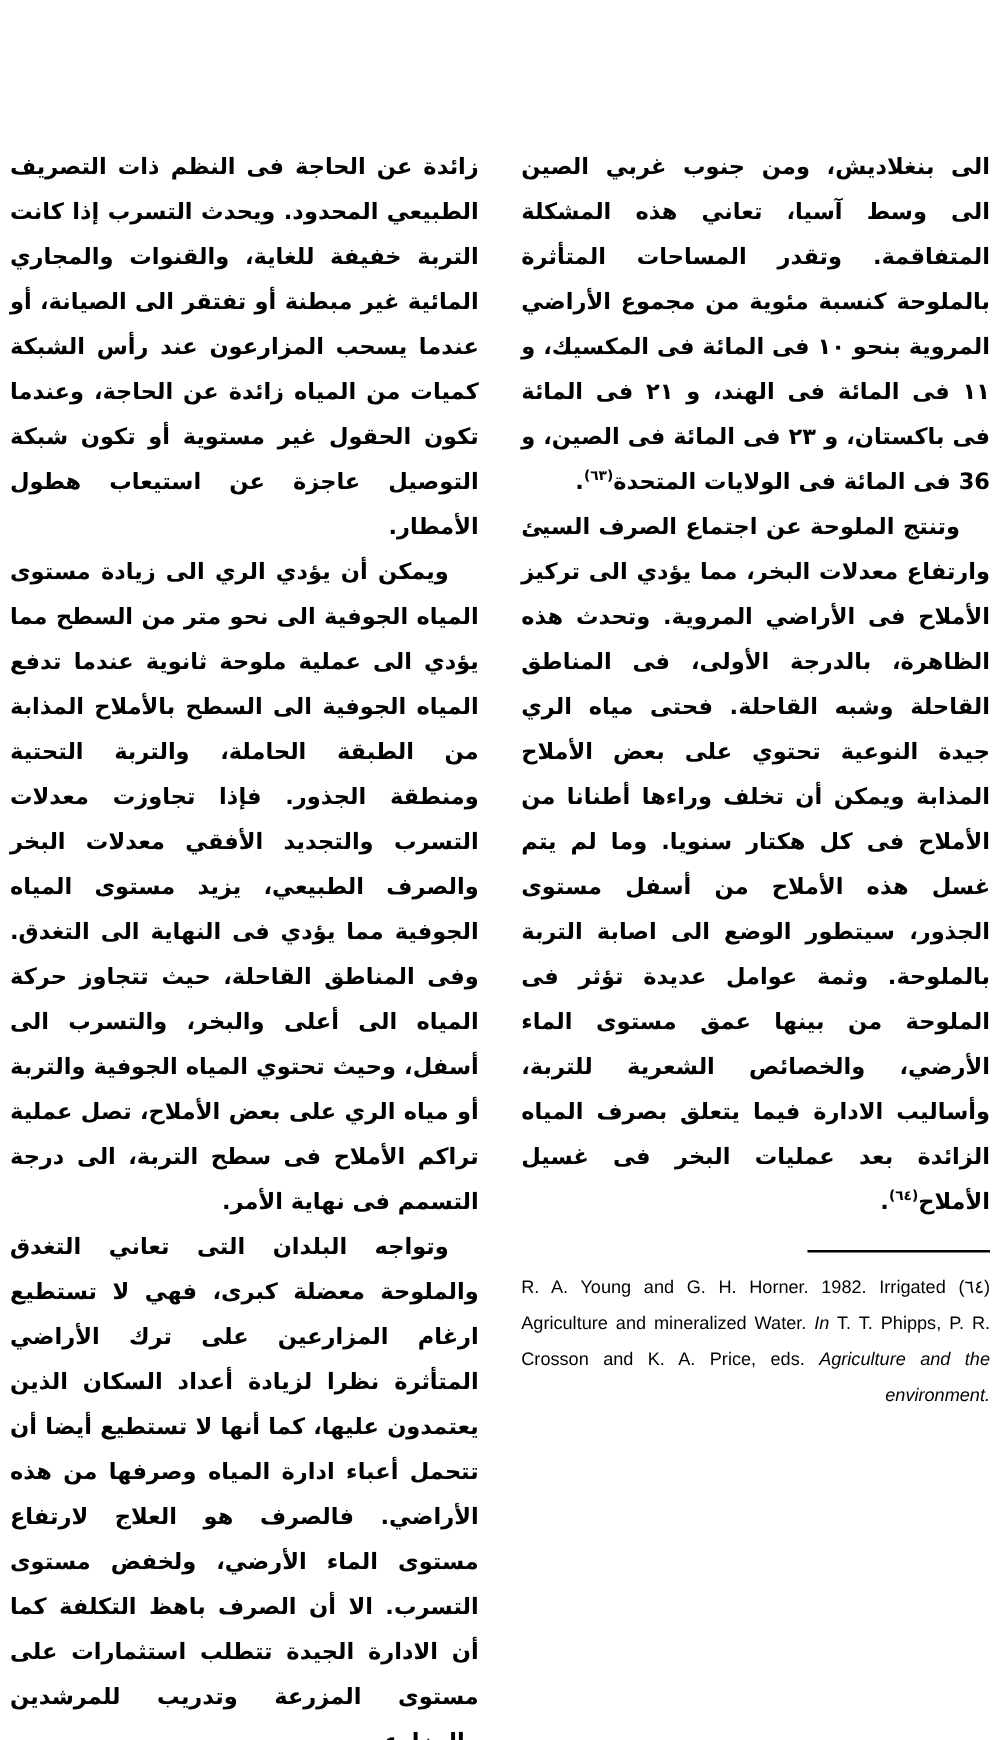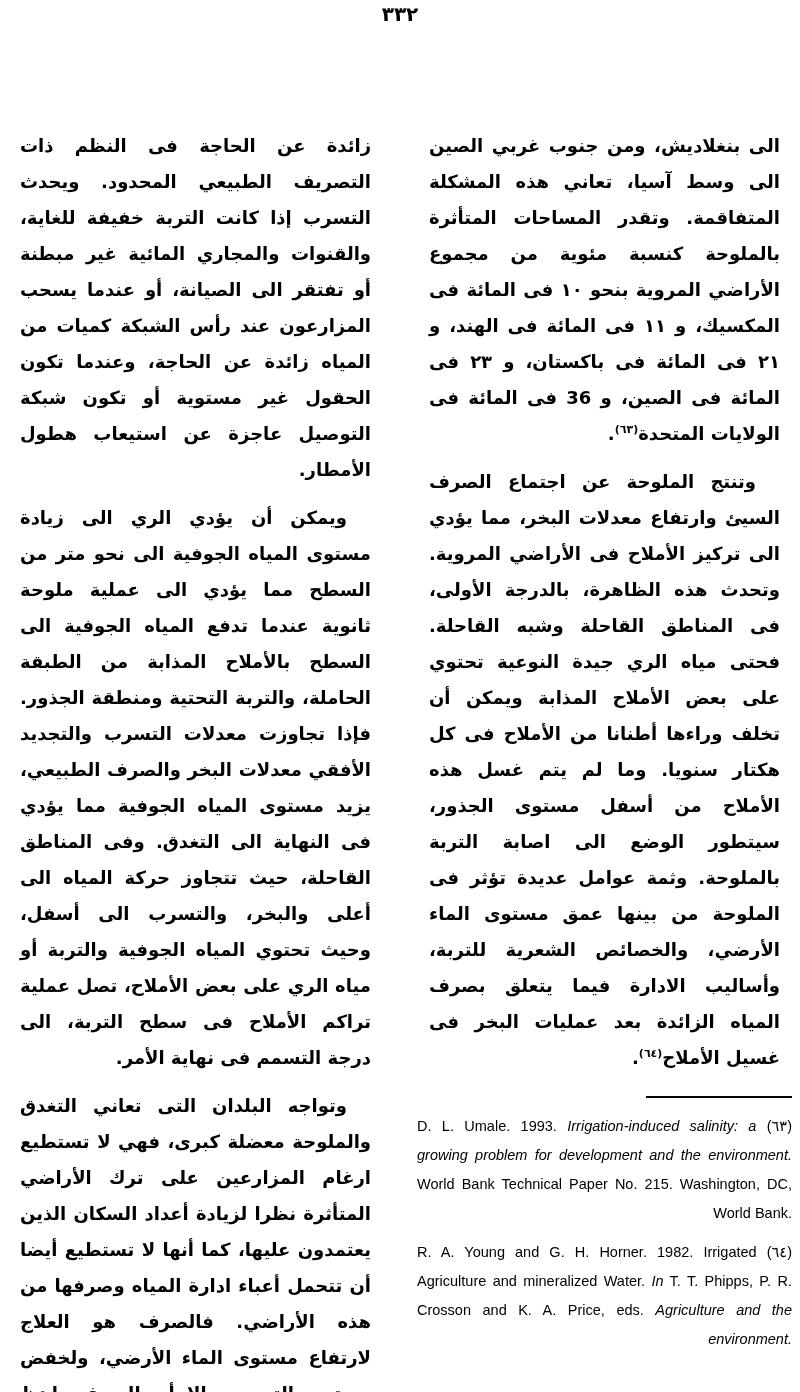--- a/index.html
+++ b/index.html
@@ -17,21 +17,21 @@
     font-size:20px; font-weight:bold;
     letter-spacing:1px;
   }
   .columns {
     position:absolute; top:116px; left:8px; right:8px;
     direction:rtl;                 
     display:flex; gap:34px;
   }
   .col { width:375px; }
   .arabic-text p.paragraph {
-    margin:12px;
+    margin:0;
     direction:rtl;
     text-align:justify;
     font-size:18px;
     line-height:36px;
     font-weight:bold;
   }
   .arabic-text p.indent { text-indent:24px; }
   sup.fn-ref {
     font-size:11px;
     line-height:0;
@@ -54,34 +54,32 @@
   }
   .footnote .fn-num { white-space:nowrap; }
   .footnote .fn-body { unicode-bidi:isolate; }
   .footnote em { font-style:italic; }
 </style>
 </head>
 <body>
 
 <div class="page">
 
-  <div class="page-number">٣٣٢</div>
 
   <div class="columns">
 
     <div class="col arabic-text" id="right-column">
       <div id="right-paragraphs">
           <p class="paragraph"><span>الى بنغلاديش، ومن جنوب غربي الصين الى وسط آسيا، تعاني هذه المشكلة المتفاقمة. وتقدر المساحات المتأثرة بالملوحة كنسبة مئوية من مجموع الأراضي المروية بنحو ١٠ فى المائة فى المكسيك، و ١١ فى المائة فى الهند، و ٢١ فى المائة فى باكستان، و ٢٣ فى المائة فى الصين، و 36 فى المائة فى الولايات المتحدة</span><sup class="fn-ref">(٦٣)</sup><span>.</span></p>
           <p class="paragraph indent"><span>وتنتج الملوحة عن اجتماع الصرف السيئ وارتفاع معدلات البخر، مما يؤدي الى تركيز الأملاح فى الأراضي المروية. وتحدث هذه الظاهرة، بالدرجة الأولى، فى المناطق القاحلة وشبه القاحلة. فحتى مياه الري جيدة النوعية تحتوي على بعض الأملاح المذابة ويمكن أن تخلف وراءها أطنانا من الأملاح فى كل هكتار سنويا. وما لم يتم غسل هذه الأملاح من أسفل مستوى الجذور، سيتطور الوضع الى اصابة التربة بالملوحة. وثمة عوامل عديدة تؤثر فى الملوحة من بينها عمق مستوى الماء الأرضي، والخصائص الشعرية للتربة، وأساليب الادارة فيما يتعلق بصرف المياه الزائدة بعد عمليات البخر فى غسيل الأملاح</span><sup class="fn-ref">(٦٤)</sup><span>.</span></p>
         </div>
 
       <div class="footnotes">
         <div class="fn-sep"></div>
         <div id="footnote-list">
-            <div class="footnote"><span class="fn-num">(٦٣)</span> <span class="fn-body" dir="ltr"><span>D. L. Umale. 1993. </span><em>Irrigation-induced salinity: a growing problem for development and the environment.</em><span> World Bank Technical Paper No. 215. Washington, DC, World Bank.</span></span></div>
             <div class="footnote"><span class="fn-num">(٦٤)</span> <span class="fn-body" dir="ltr"><span>R. A. Young and G. H. Horner. 1982. Irrigated Agriculture and mineralized Water. </span><em>In</em><span> T. T. Phipps, P. R. Crosson and K. A. Price, eds. </span><em>Agriculture and the environment.</em></span></div>
           </div>
       </div>
     </div>
 
     <div class="col arabic-text" id="left-column">
       <div id="left-paragraphs">
           <p class="paragraph"><span>زائدة عن الحاجة فى النظم ذات التصريف الطبيعي المحدود. ويحدث التسرب إذا كانت التربة خفيفة للغاية، والقنوات والمجاري المائية غير مبطنة أو تفتقر الى الصيانة، أو عندما يسحب المزارعون عند رأس الشبكة كميات من المياه زائدة عن الحاجة، وعندما تكون الحقول غير مستوية أو تكون شبكة التوصيل عاجزة عن استيعاب هطول الأمطار.</span></p>
           <p class="paragraph indent"><span>ويمكن أن يؤدي الري الى زيادة مستوى المياه الجوفية الى نحو متر من السطح مما يؤدي الى عملية ملوحة ثانوية عندما تدفع المياه الجوفية الى السطح بالأملاح المذابة من الطبقة الحاملة، والتربة التحتية ومنطقة الجذور. فإذا تجاوزت معدلات التسرب والتجديد الأفقي معدلات البخر والصرف الطبيعي، يزيد مستوى المياه الجوفية مما يؤدي فى النهاية الى التغدق. وفى المناطق القاحلة، حيث تتجاوز حركة المياه الى أعلى والبخر، والتسرب الى أسفل، وحيث تحتوي المياه الجوفية والتربة أو مياه الري على بعض الأملاح، تصل عملية تراكم الأملاح فى سطح التربة، الى درجة التسمم فى نهاية الأمر.</span></p>
           <p class="paragraph indent"><span>وتواجه البلدان التى تعاني التغدق والملوحة معضلة كبرى، فهي لا تستطيع ارغام المزارعين على ترك الأراضي المتأثرة نظرا لزيادة أعداد السكان الذين يعتمدون عليها، كما أنها لا تستطيع أيضا أن تتحمل أعباء ادارة المياه وصرفها من هذه الأراضي. فالصرف هو العلاج لارتفاع مستوى الماء الأرضي، ولخفض مستوى التسرب. الا أن الصرف باهظ التكلفة كما أن الادارة الجيدة تتطلب استثمارات على مستوى المزرعة وتدريب للمرشدين والمزارعين.</span></p>

